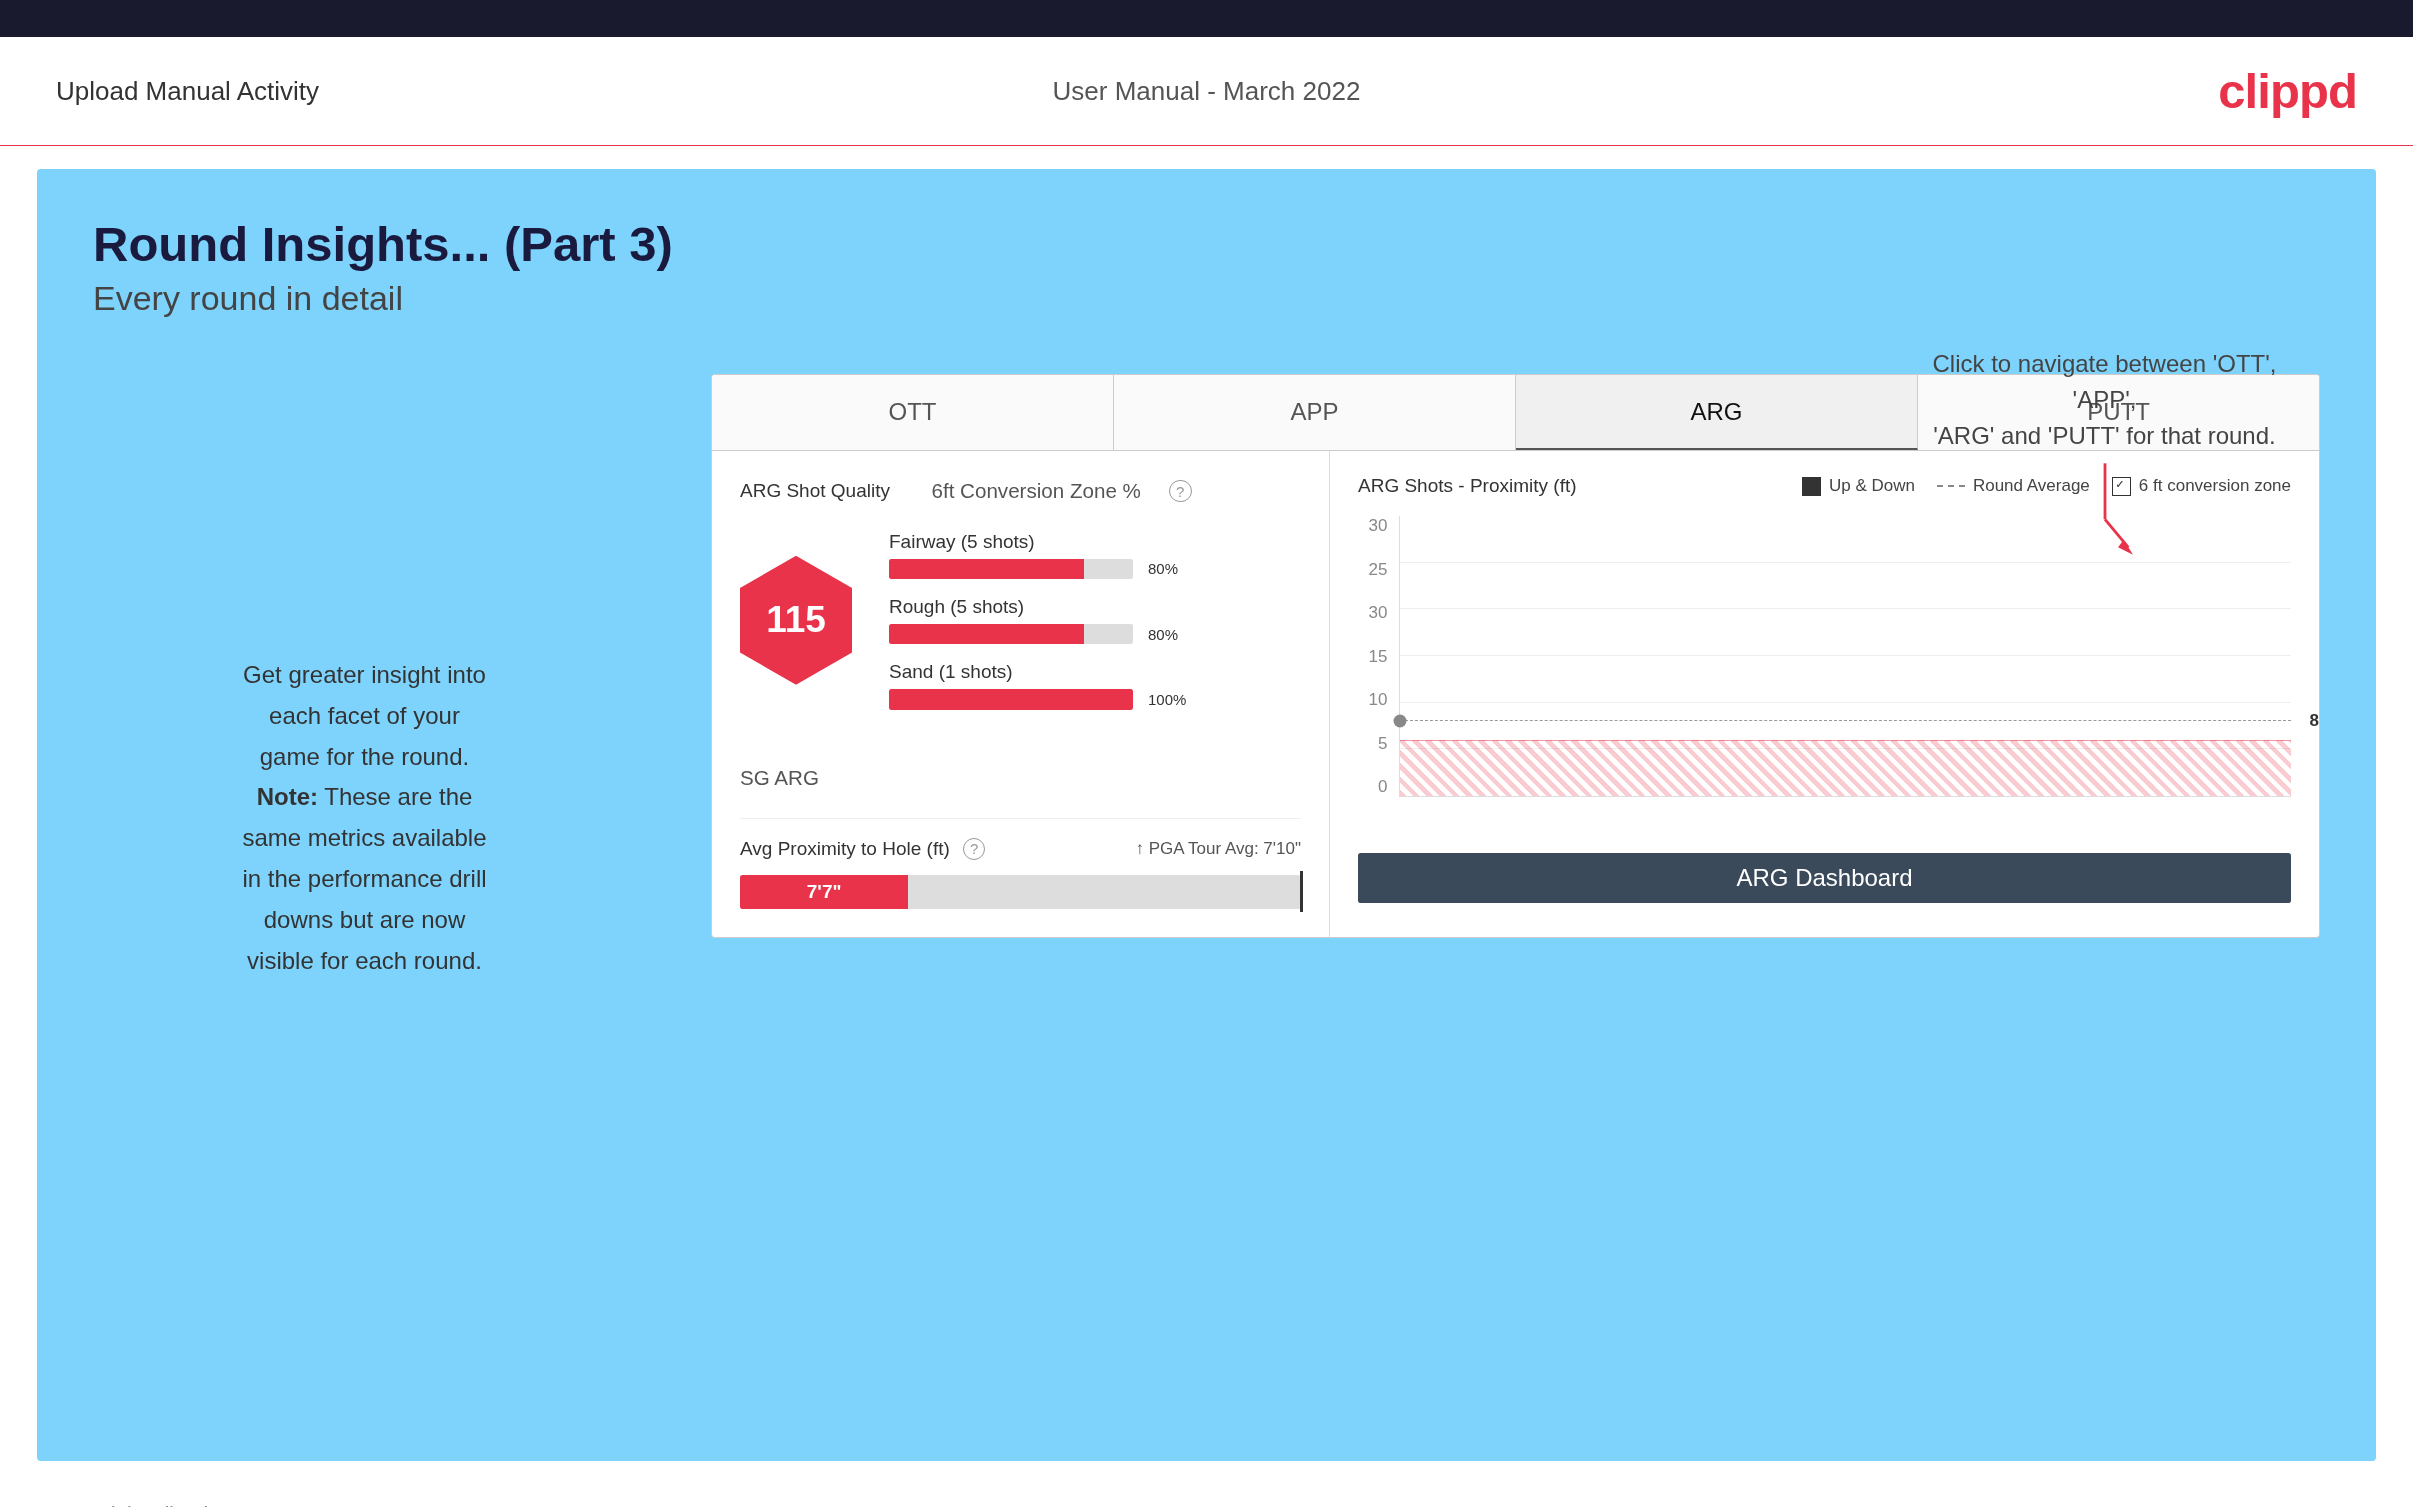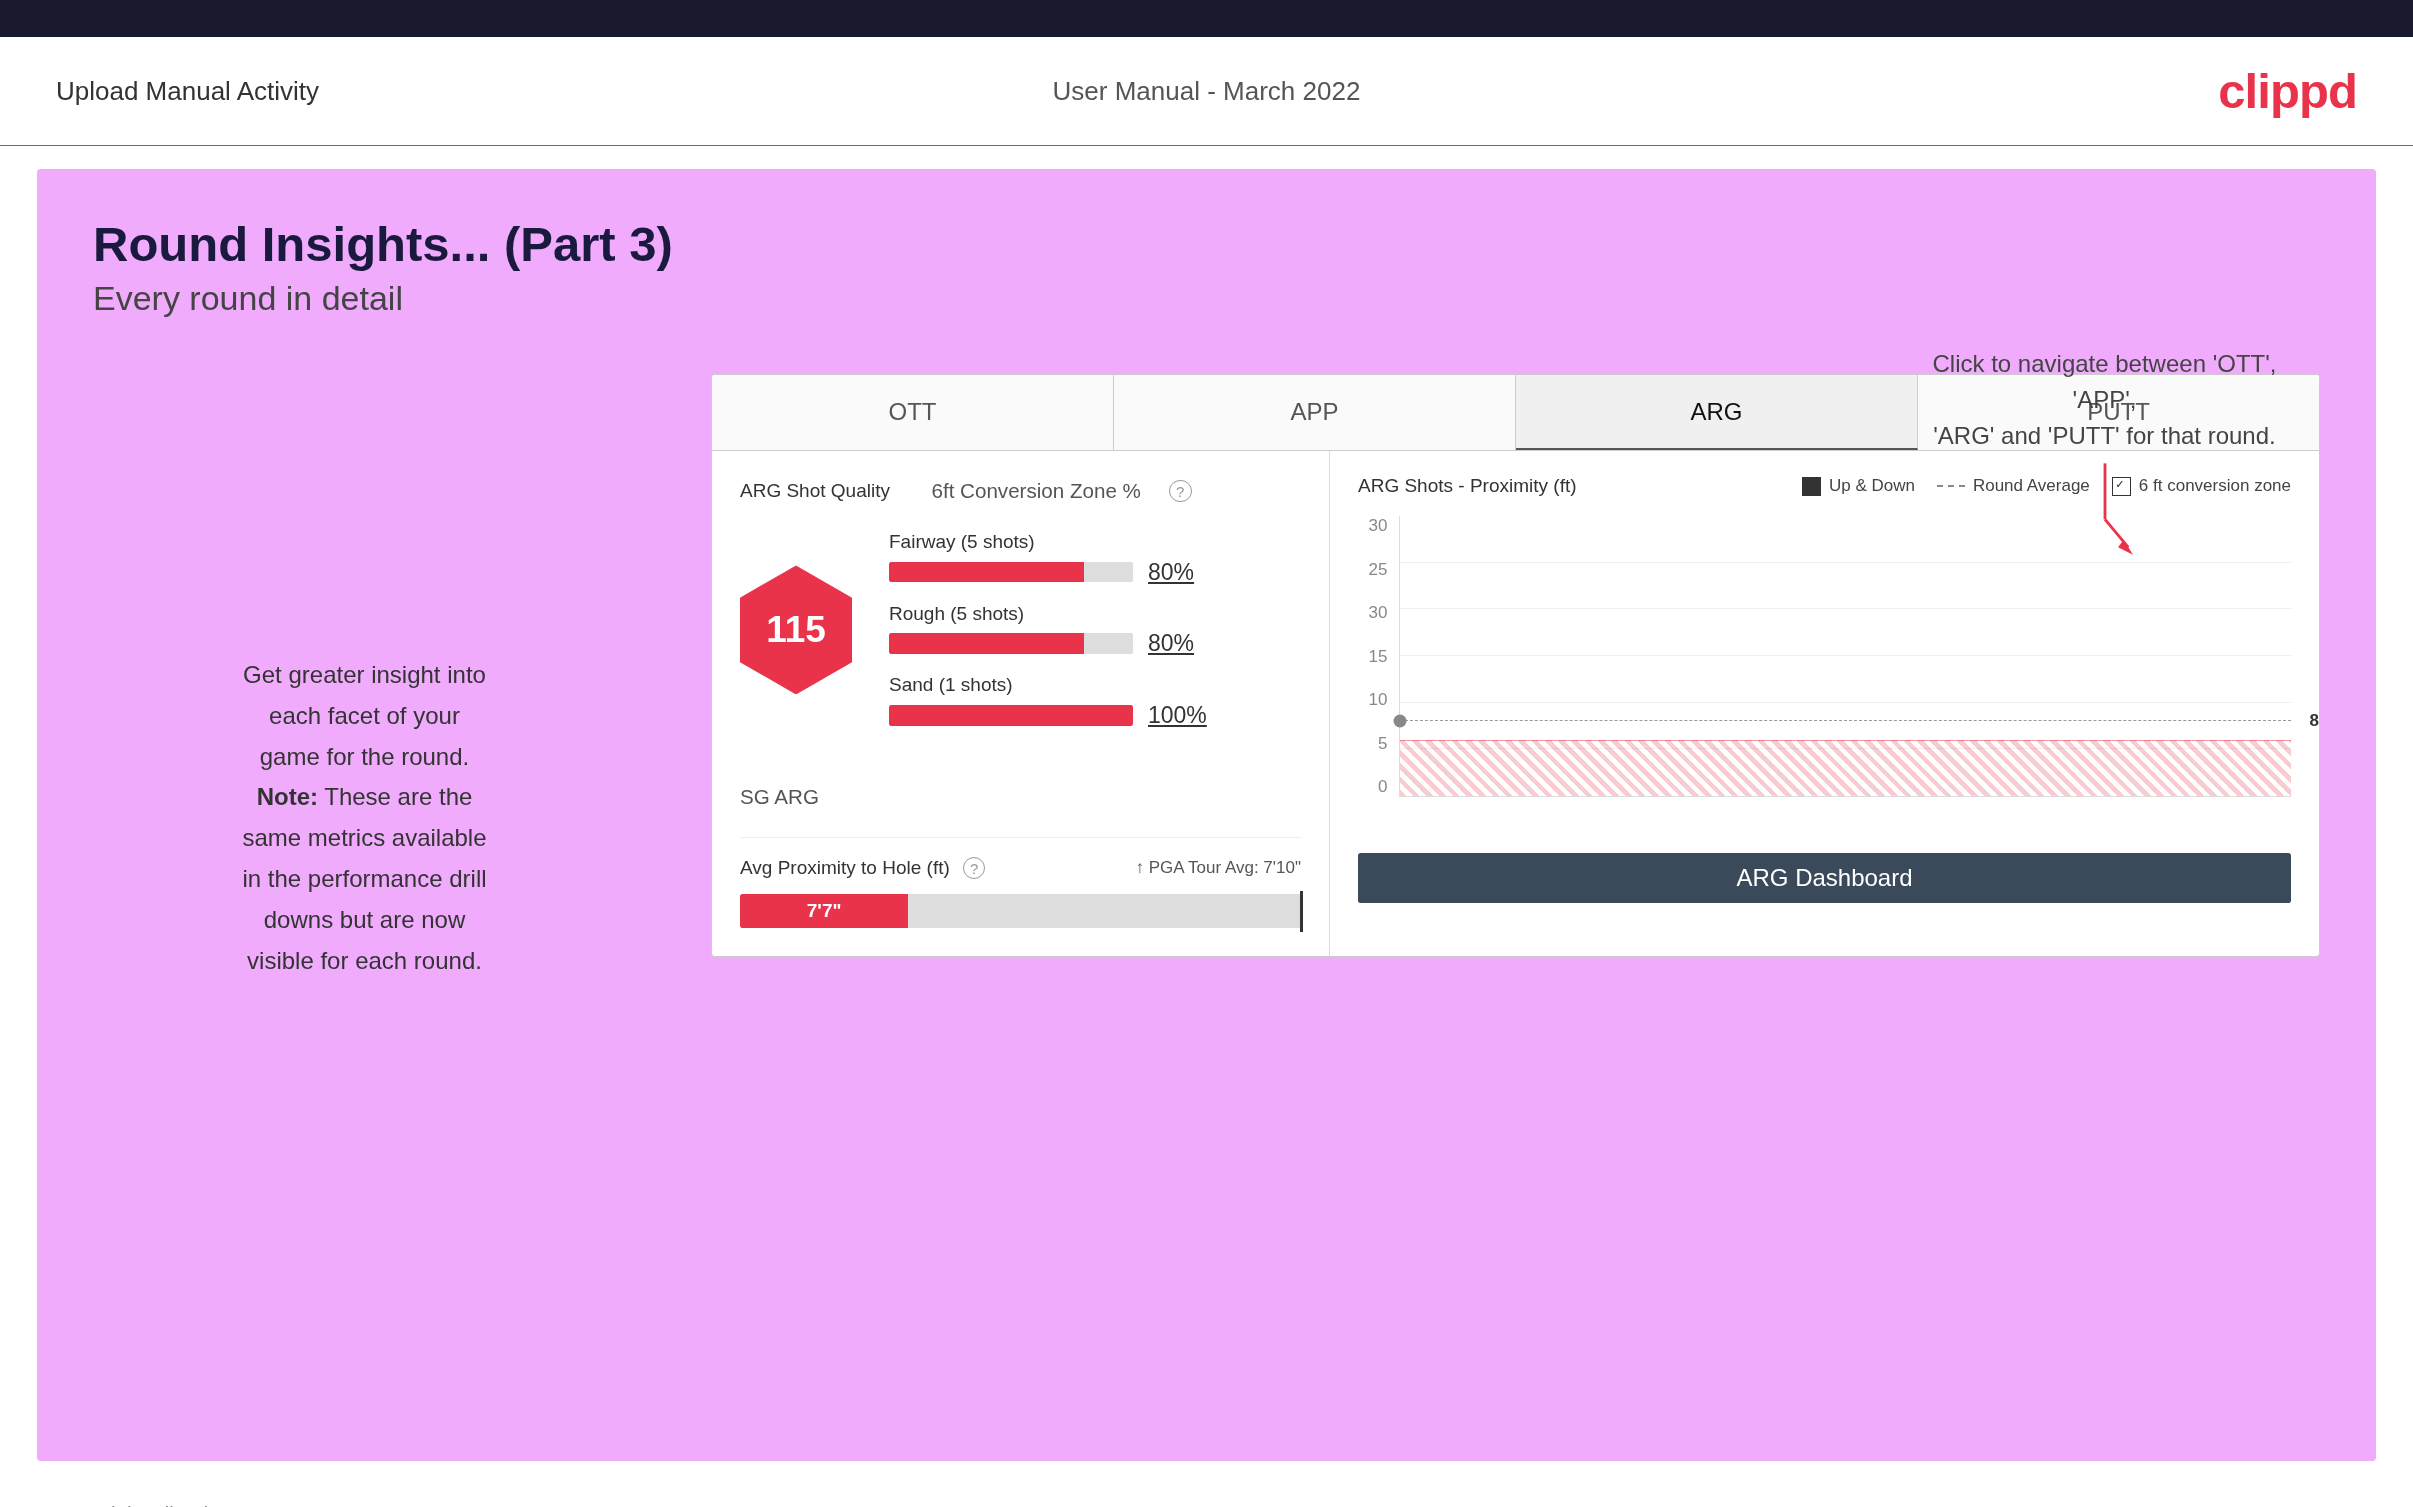--- a/index.html
+++ b/index.html
@@ -42,21 +42,21 @@
     .header-logo {
       margin-left: auto;
       font-size: 49px;
       font-weight: 700;
       color: #e8334a;
       letter-spacing: -0.9px;
     }
 
     
     .main-content {
-      background: #f0abfc;
+      background: #7dd3fc;
       margin: 22.5px 37px;
       padding: 47px 56px;
       border-radius: 3.7px;
       min-height: 1292px;
     }
 
     .page-title {
       font-size: 49px;
       font-weight: 700;
       color: #1a1a3e;
@@ -223,25 +223,24 @@
       border-radius: 1.9px;
       overflow: hidden;
       position: relative;
     }
     .bar-fill {
       height: 100%;
       background: #e8334a;
       border-radius: 1.9px 0 0 1.9px;
     }
     .bar-pct {
-      font-size: 23px;
+      font-size: 15px;
       color: #333;
       font-weight: 500;
       min-width: 56px;
-      text-decoration: underline;
     }
 
     
     .sg-section {
       margin-top: 19px;
       padding-top: 19px;
     }
     .sg-label { font-size: 20.6px; color: #555; margin-bottom: 3.7px; }
     .sg-value { font-size: 36px; font-weight: 700; color: #222; }
 

